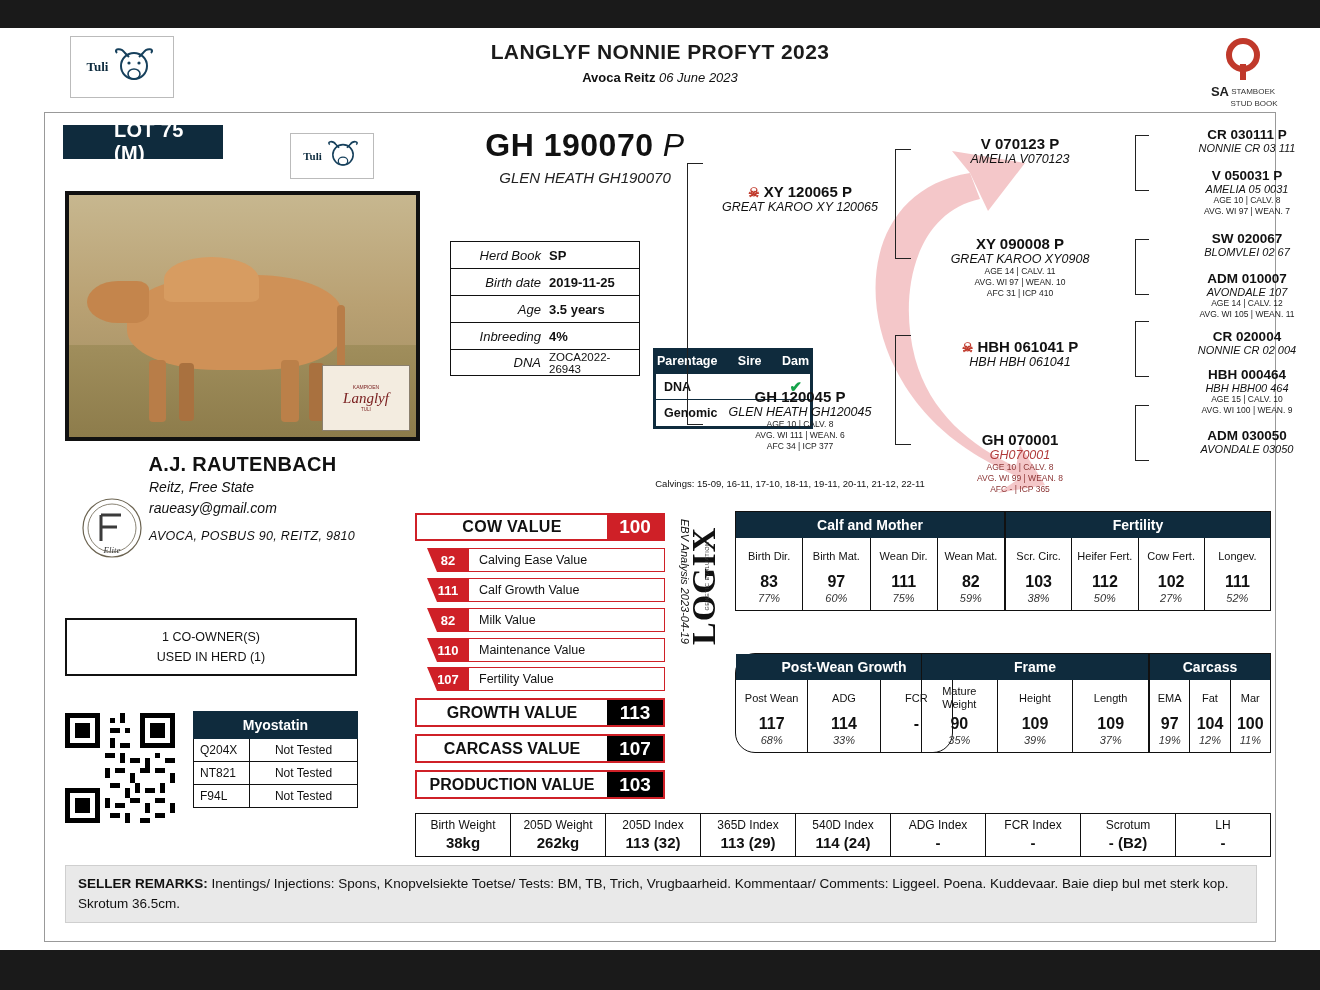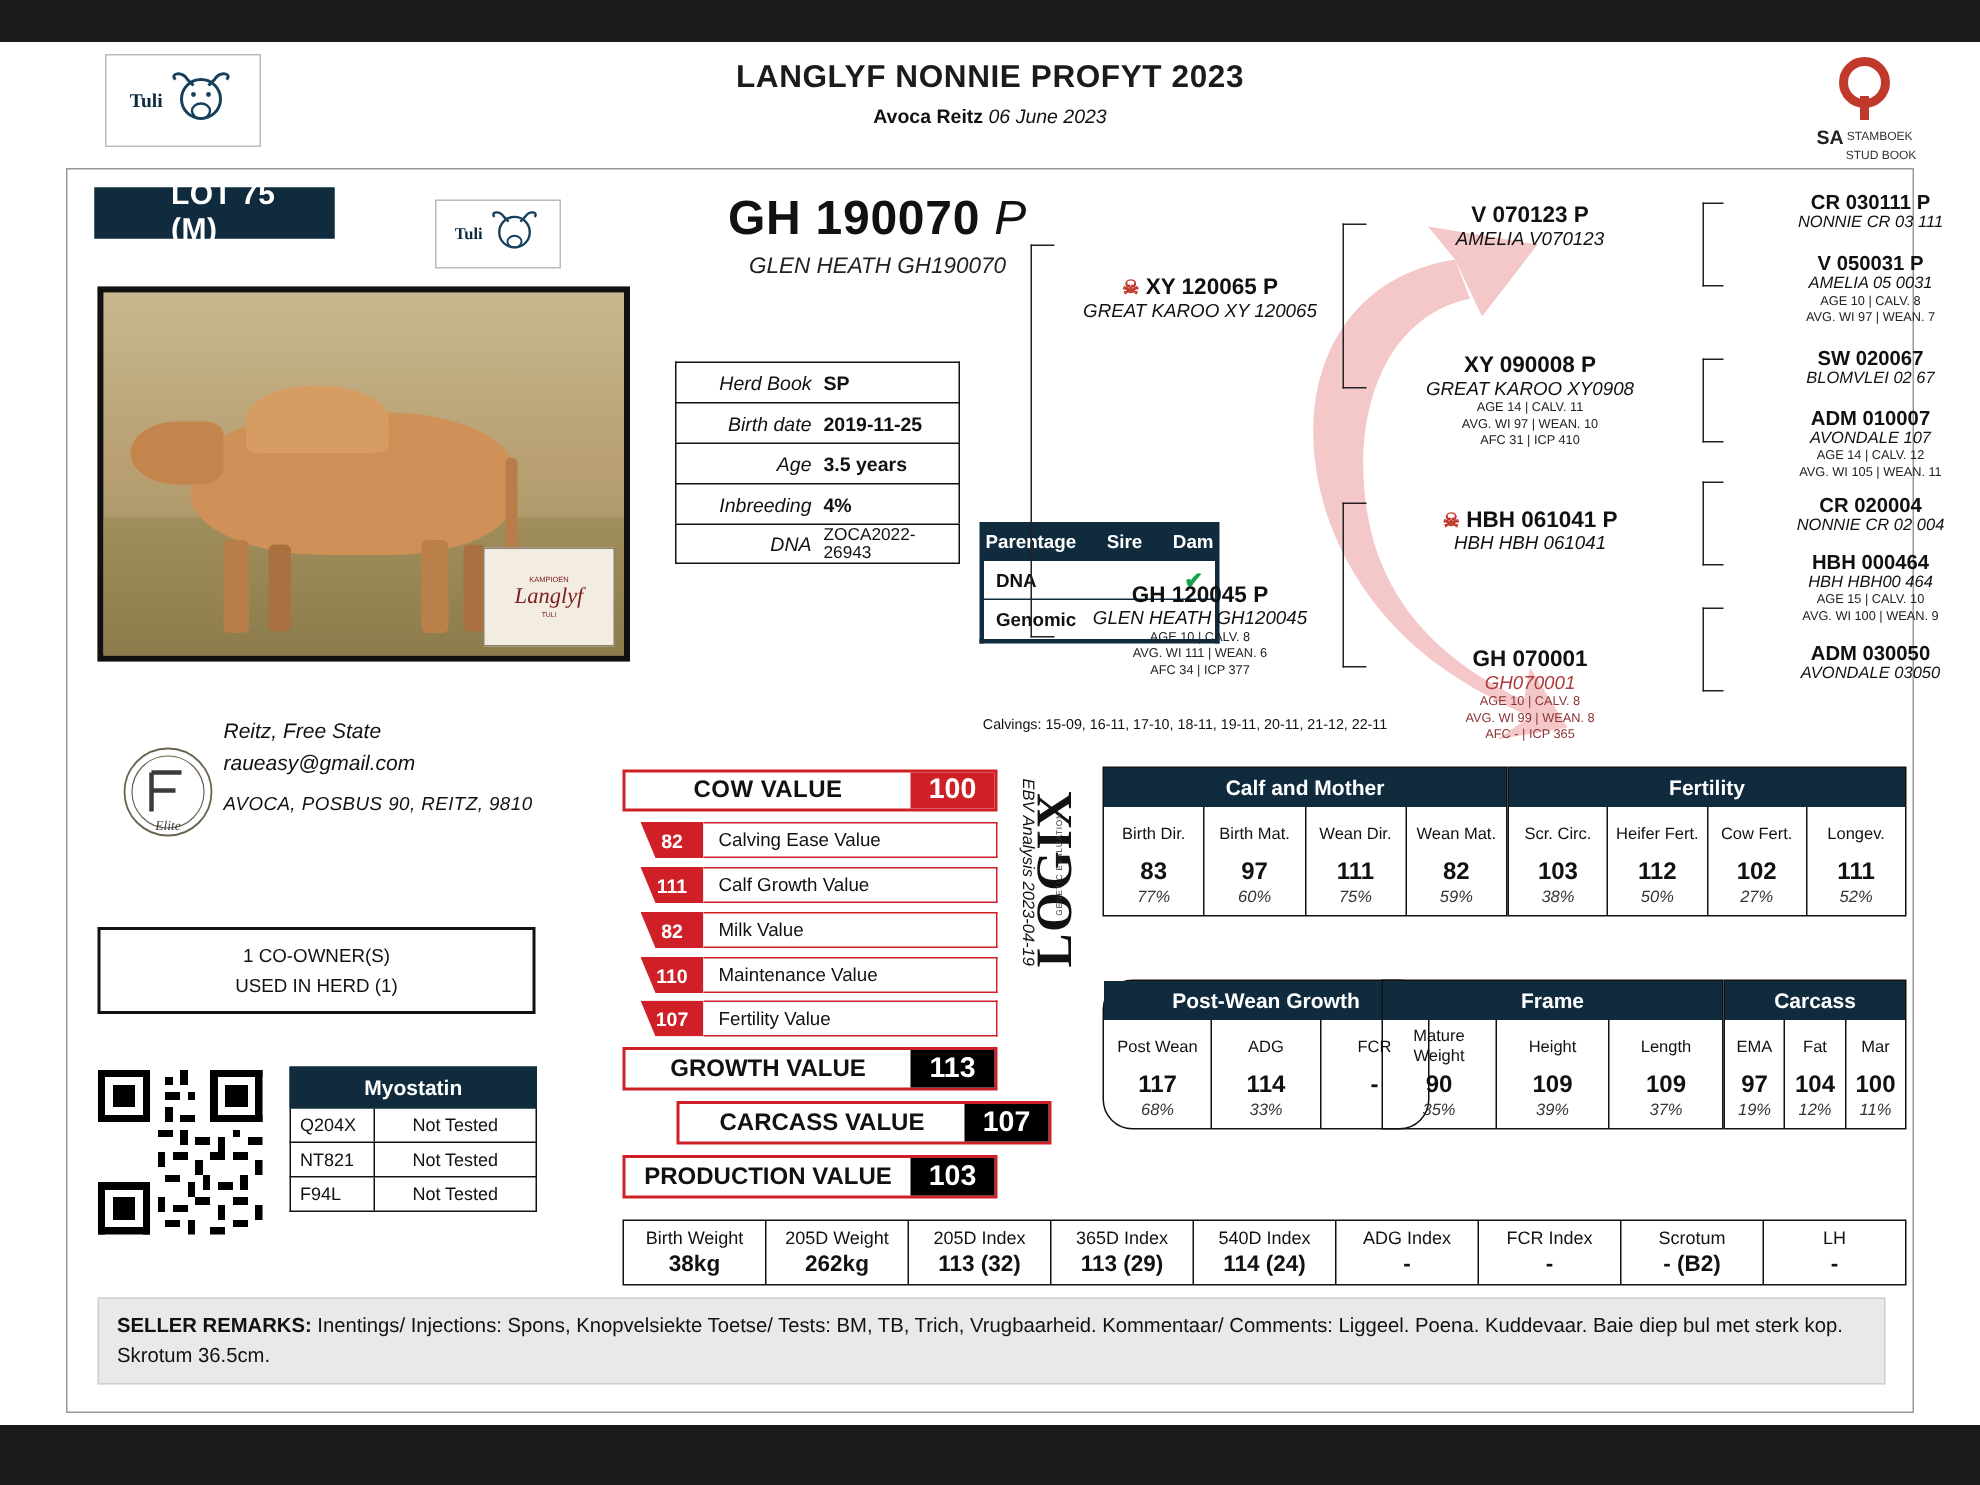--- a/index.html
+++ b/index.html
@@ -249,20 +249,21 @@
       <div class="bull-leg3"></div>
       <div class="bull-leg4"></div>
       <div class="bull-tail"></div>
       <div class="badge-img">
         <span class="b1">KAMPIOEN</span>
         <span class="b2">Langlyf</span>
         <span class="b3">TULI</span>
       </div>
     </div>
 
+    <div class="breeder">A.J. RAUTENBACH</div>
 
     <div class="crest">
       <svg width="74" height="74" viewBox="0 0 74 74">
         <circle cx="37" cy="37" r="29" fill="none" stroke="#6b6350" stroke-width="1.2"></circle>
         <circle cx="37" cy="37" r="24" fill="none" stroke="#6b6350" stroke-width="0.8"></circle>
         <path d="M26 24 L26 50 M26 24 L46 24 M26 36 L42 36" stroke="#3b3b3b" stroke-width="3" fill="none"></path>
         <text x="37" y="62" font-size="9" font-family="Liberation Serif, serif" font-style="italic" text-anchor="middle" fill="#3b3b3b">Elite</text>
       </svg>
     </div>
 
@@ -527,21 +528,21 @@
     </div>
     <div class="trait" style="top:554px;">
       <span class="num">107</span>
       <span class="lbl">Fertility Value</span>
     </div>
 
     <div class="bigval" style="top:585px;">
       <span class="lbl">GROWTH VALUE</span>
       <span class="num">113</span>
     </div>
-    <div class="bigval" style="top:621px;margin-left:36px;">
+    <div class="bigval" style="top:621px;">
       <span class="lbl">CARCASS VALUE</span>
       <span class="num">107</span>
     </div>
     <div class="bigval" style="top:657px;">
       <span class="lbl">PRODUCTION VALUE</span>
       <span class="num">103</span>
     </div>
 
     <div class="logix">
       <div class="word">LOGIX</div>

